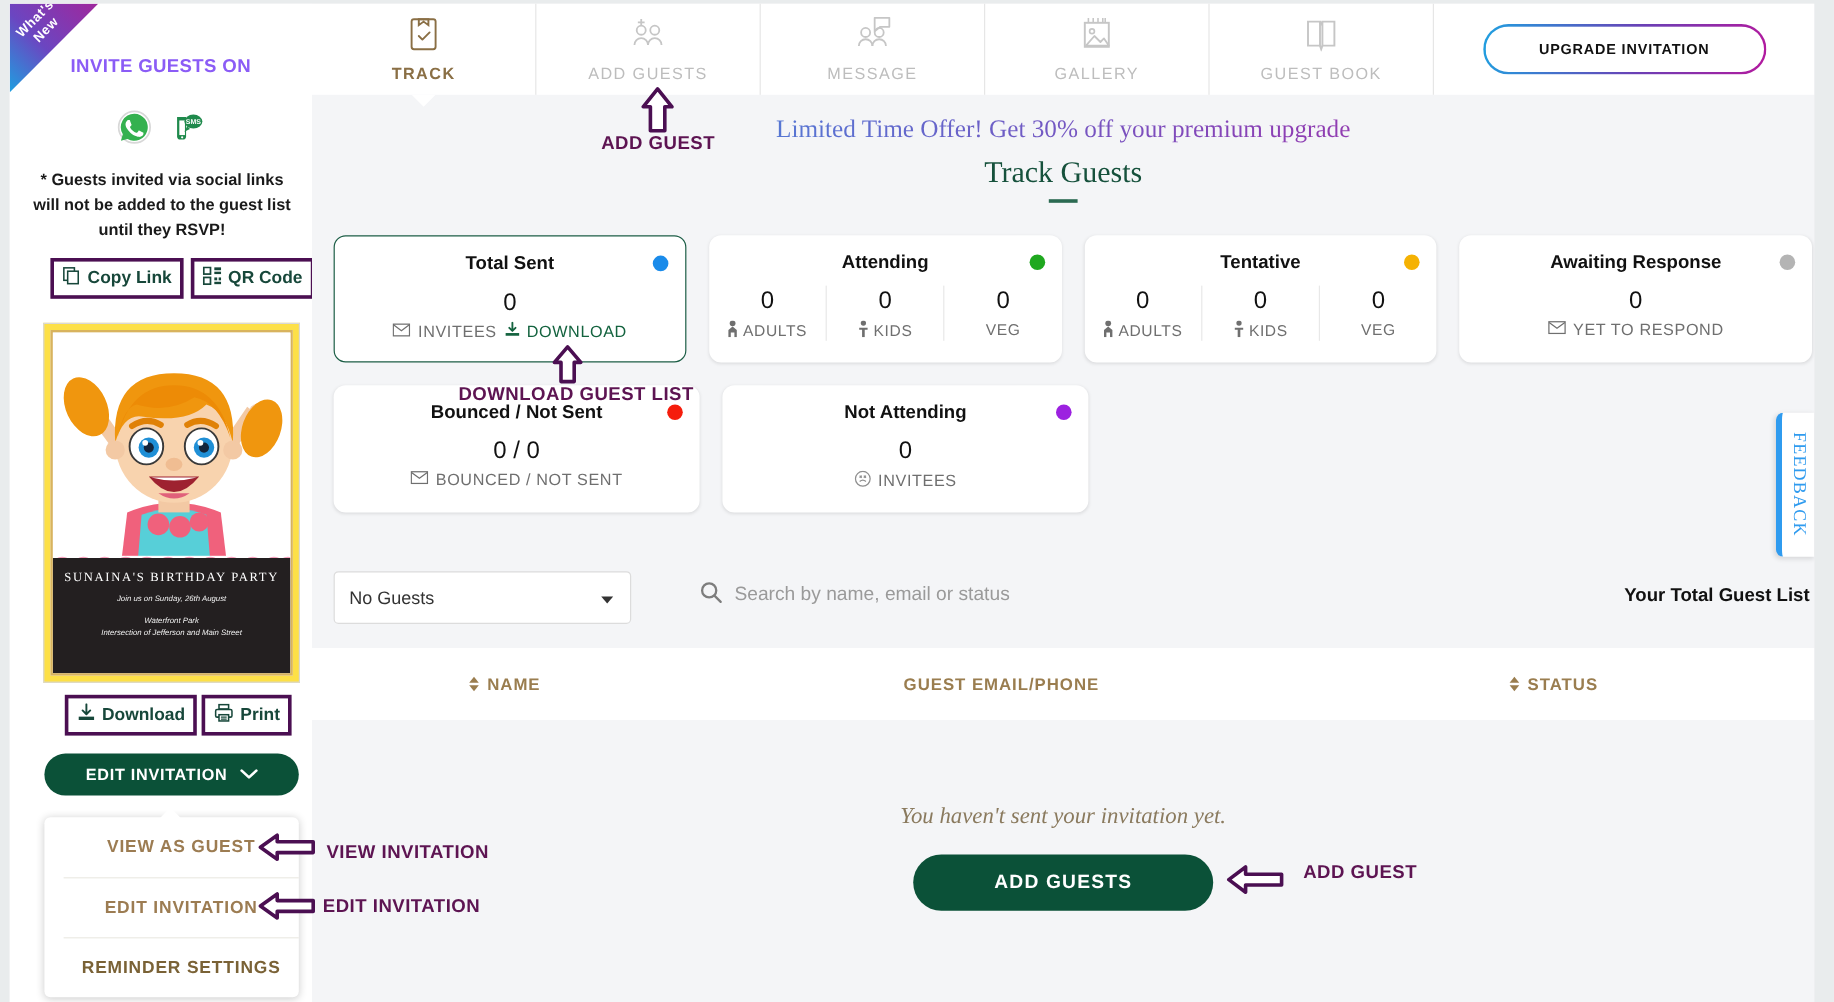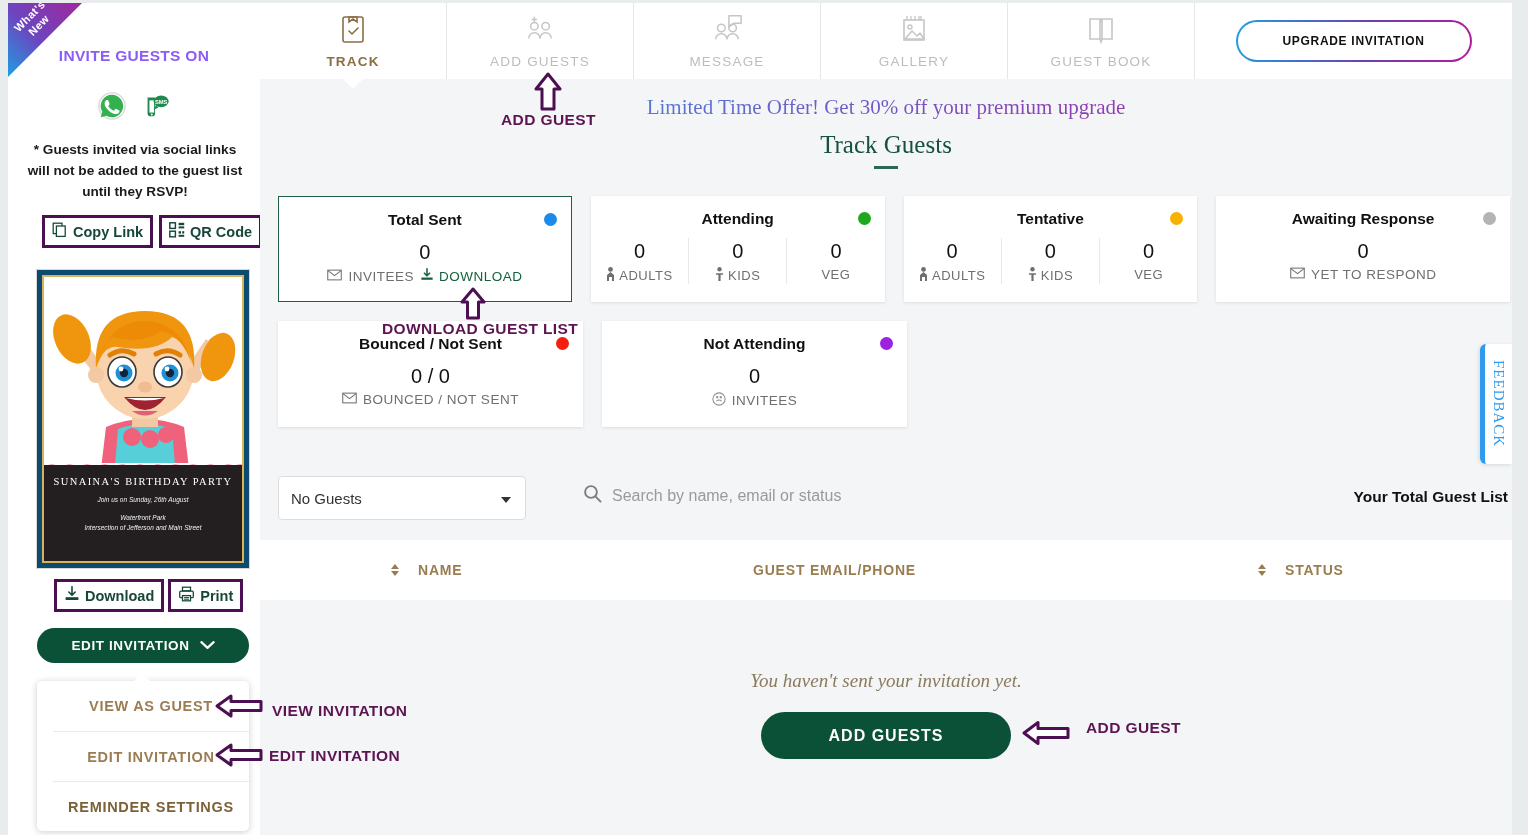--- a/index.html
+++ b/index.html
@@ -74,21 +74,21 @@
     color: #17473a;
     cursor: pointer;
     white-space: nowrap;
   }
   .boxbtn svg { flex: 0 0 auto; }
 
   
   .inv-card {
     position: absolute; left: 28px; top: 266px;
     width: 214px; height: 300px;
-    background: #0c4a6e;
+    background: #fde047;
     border: 1px solid #d8d8d8;
     overflow: hidden;
   }
   .inv-inner {
     position: absolute; inset: 5px;
     border: 2px solid #d8b35e;
     overflow: hidden;
     background: #fff;
   }
   .inv-photo { position: absolute; left: 0; top: 0; width: 100%; height: 198px; overflow: hidden; }
@@ -205,21 +205,21 @@
   .title-dash {
     position: absolute; left: 50%; top: 163px; margin-left: -12px;
     width: 24px; height: 3px; background: #2b6a52;
   }
 
   
   .cards { position: absolute; left: 18px; top: 193px; width: 1232px; }
   .card-row { display: flex; gap: 19px; }
   .card {
     background: #ffffff;
-    border-radius: 0;
+    border-radius: 10px;
     box-shadow: 0 1px 3px rgba(0,0,0,.10);
     position: relative;
     height: 106px;
     padding-top: 14px;
   }
   .card.w1 { width: 305px; }
   .card.sel { border: 1px solid #1c5e46; box-shadow: none; }
   .card-title {
     text-align: center; font-size: 15.5px; font-weight: bold; color: #111;
   }
@@ -274,21 +274,21 @@
 
   
   .table-head {
     position: absolute; left: 0; top: 537px; width: 1252px; height: 60px;
     background: #ffffff;
     display: flex; align-items: center;
   }
   .th {
     font-size: 14px; font-weight: bold; color: #9a7d4f;
     letter-spacing: .8px;
-    display: flex; align-items: center; gap: 19px;
+    display: flex; align-items: center; gap: 7px;
   }
   .th.name { position: absolute; left: 131px; }
   .th.email { position: absolute; left: 493px; }
   .th.status { position: absolute; left: 998px; }
   .sortico { display: inline-flex; flex-direction: column; gap: 2px; }
   .sortico i {
     width: 0; height: 0; display: block;
     border-left: 4px solid transparent; border-right: 4px solid transparent;
   }
   .sortico i.up { border-bottom: 5px solid #9a7d4f; }

